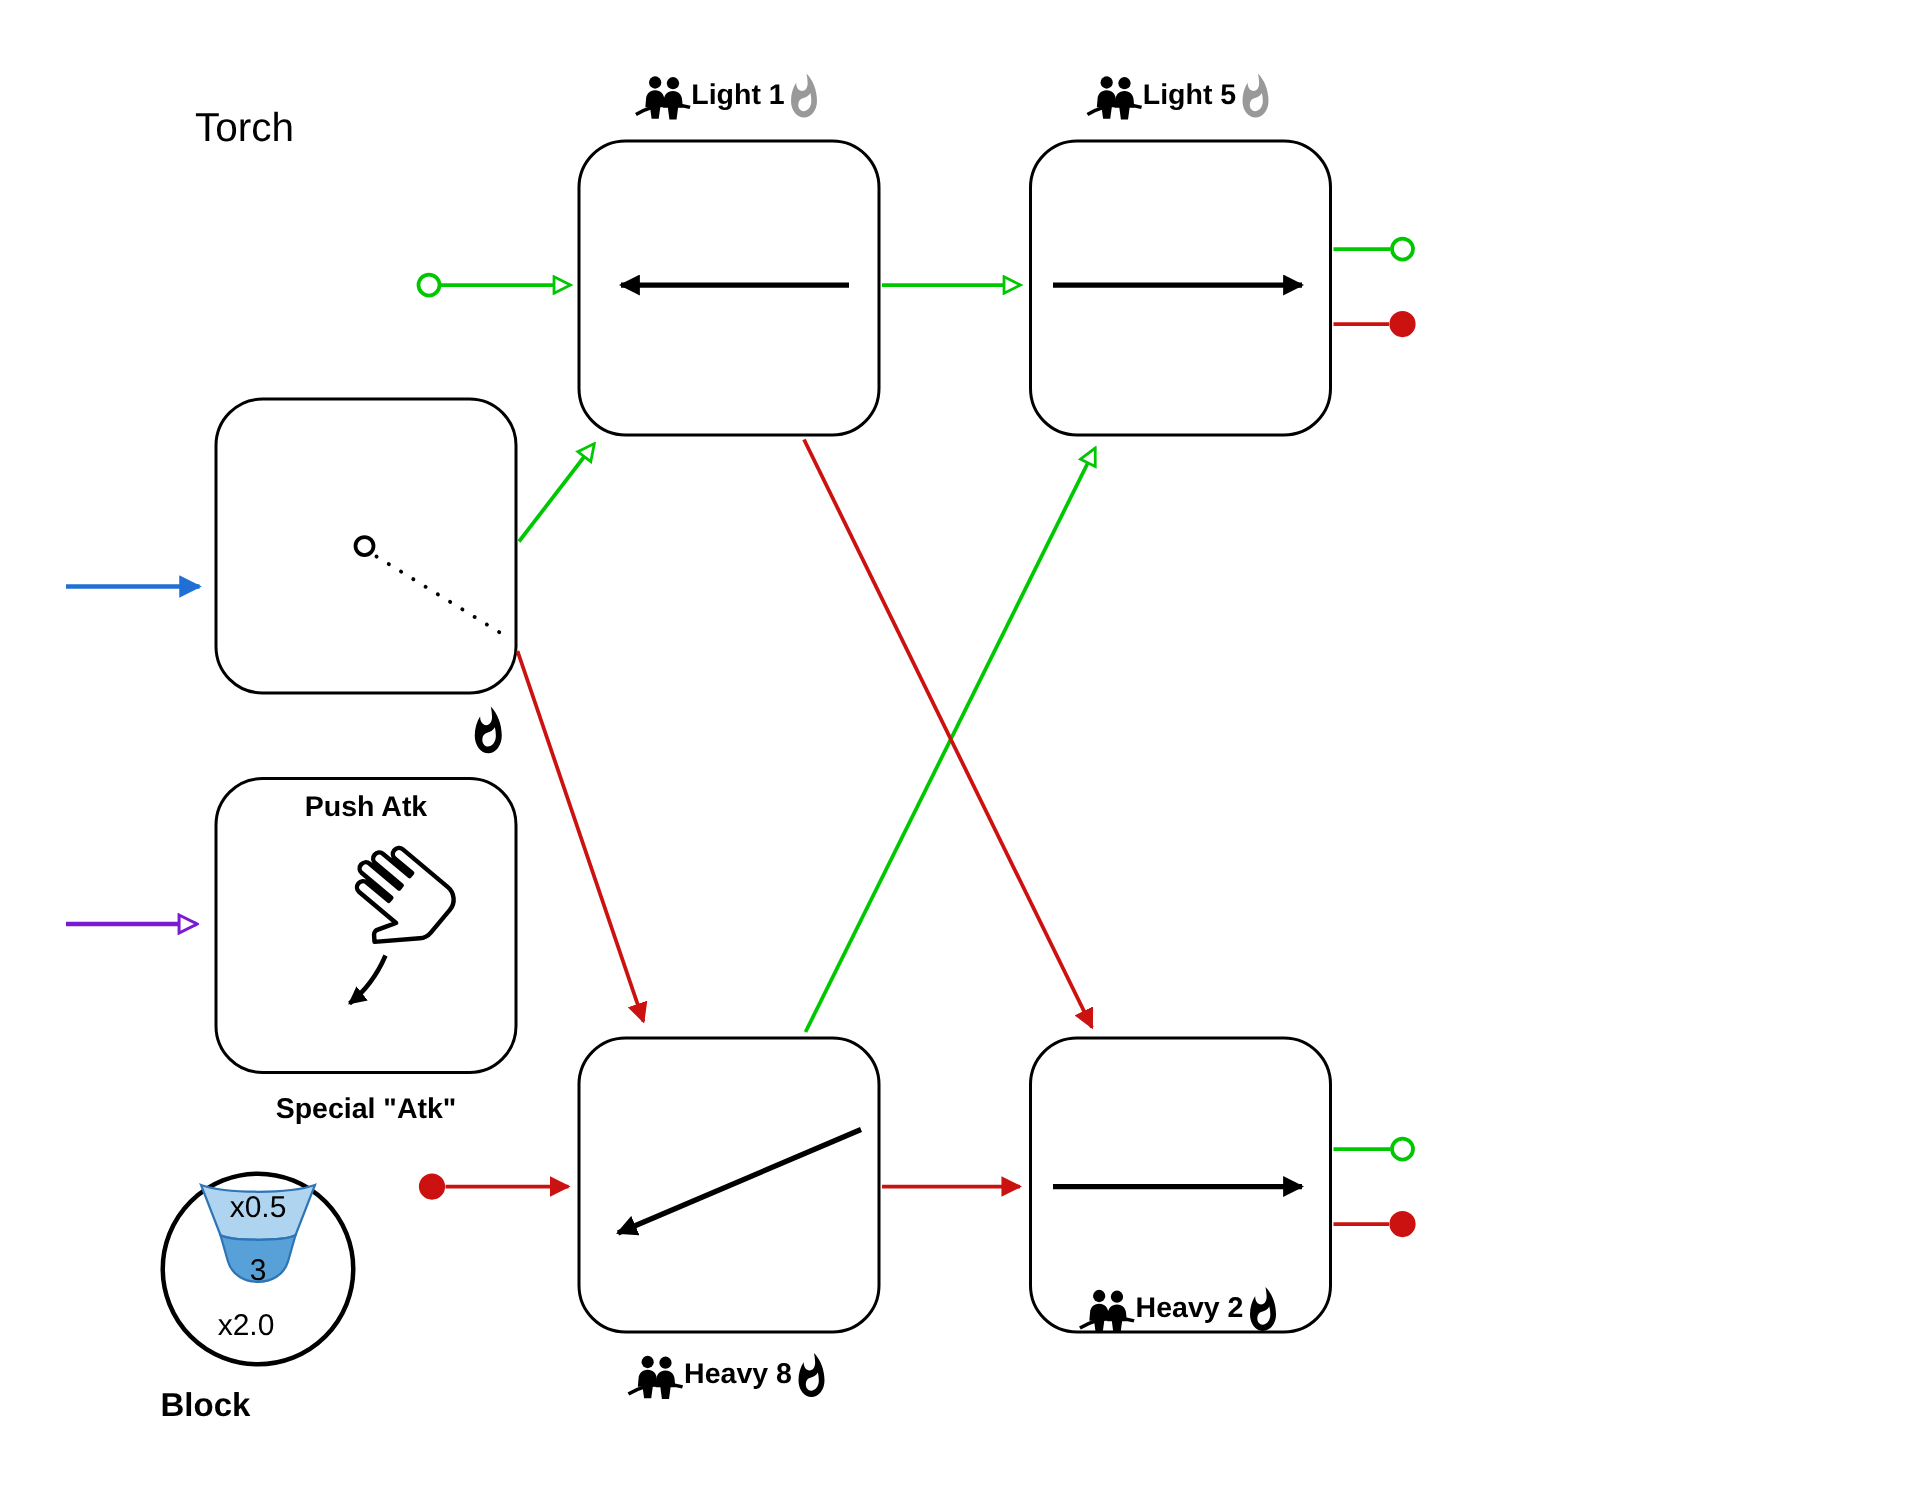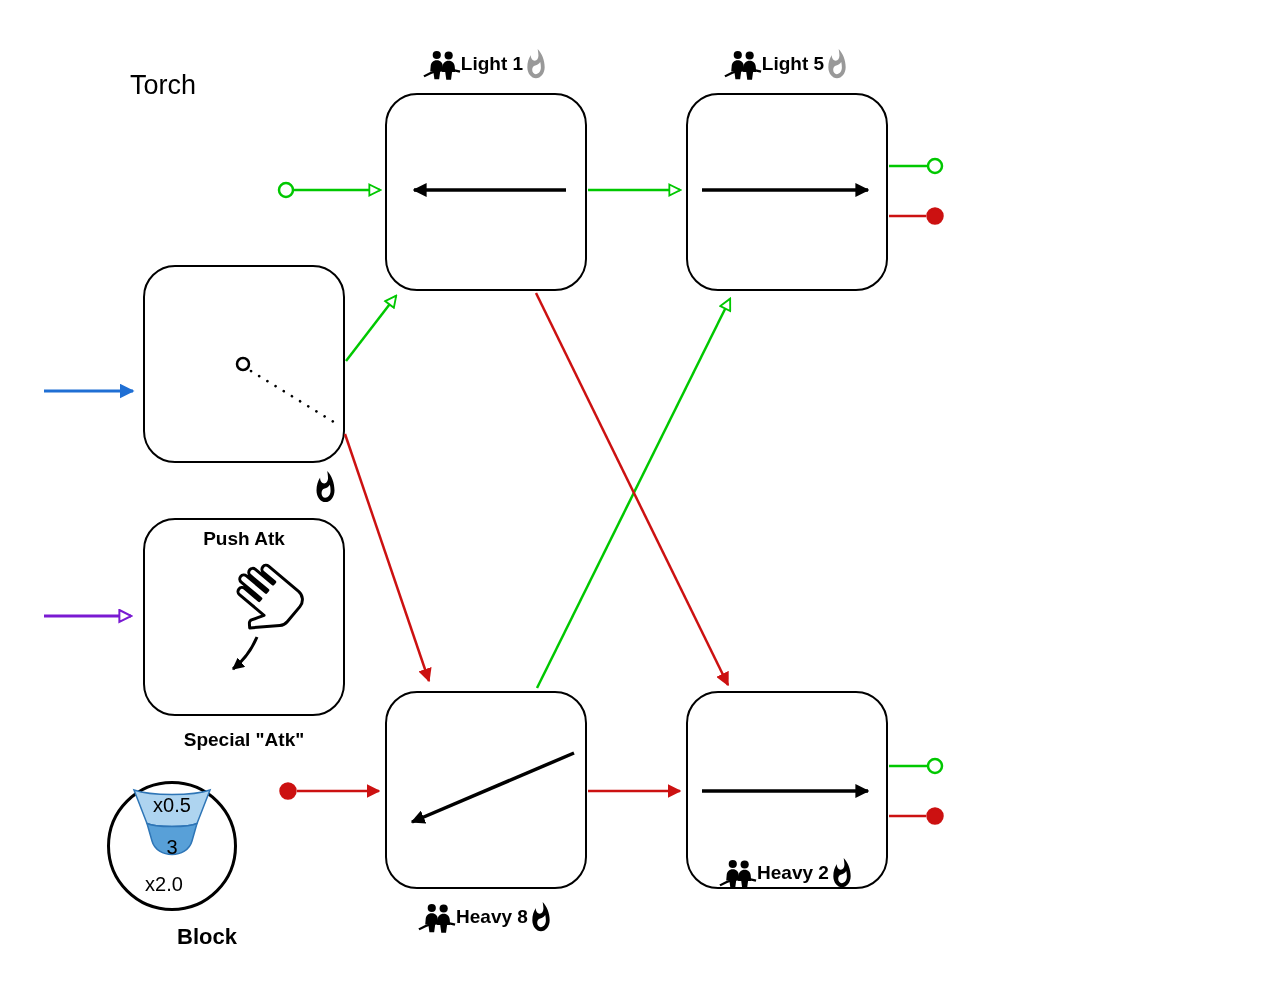--- a/index.html
+++ b/index.html
@@ -5,21 +5,21 @@
   html,body{margin:0;padding:0;background:#ffffff;}
   .canvas{position:relative;width:1283px;height:998px;background:#fff;font-family:"Liberation Sans",sans-serif;color:#000;overflow:hidden;}
   .title{position:absolute;left:130px;top:46px;font-size:27px;font-weight:normal;margin-top:24px;}
   .node{position:absolute;width:202px;height:198px;border:2.5px solid #000;border-radius:32px;background:#fff;box-sizing:border-box;}
   .label-row{position:absolute;width:202px;height:36px;display:flex;justify-content:center;align-items:center;}
   .label-center{position:absolute;width:202px;text-align:center;}
   .node-label{font-size:19px;font-weight:bold;white-space:nowrap;}
   .abs{position:absolute;}
   .overlay{position:absolute;left:0;top:0;pointer-events:none;}
   .block-text{position:absolute;width:60px;text-align:center;font-size:20px;}
-  .block-label{position:absolute;width:130px;text-align:right;font-size:22px;font-weight:bold;}
+  .block-label{position:absolute;width:130px;text-align:left;font-size:22px;font-weight:bold;}
 </style>
 </head>
 <body>
 
 <div class="canvas">
 
   <div class="title">Torch</div>
 
   <div class="node" style="left:385px;top:93px;"></div>
   <div class="node" style="left:686px;top:93px;"></div>

